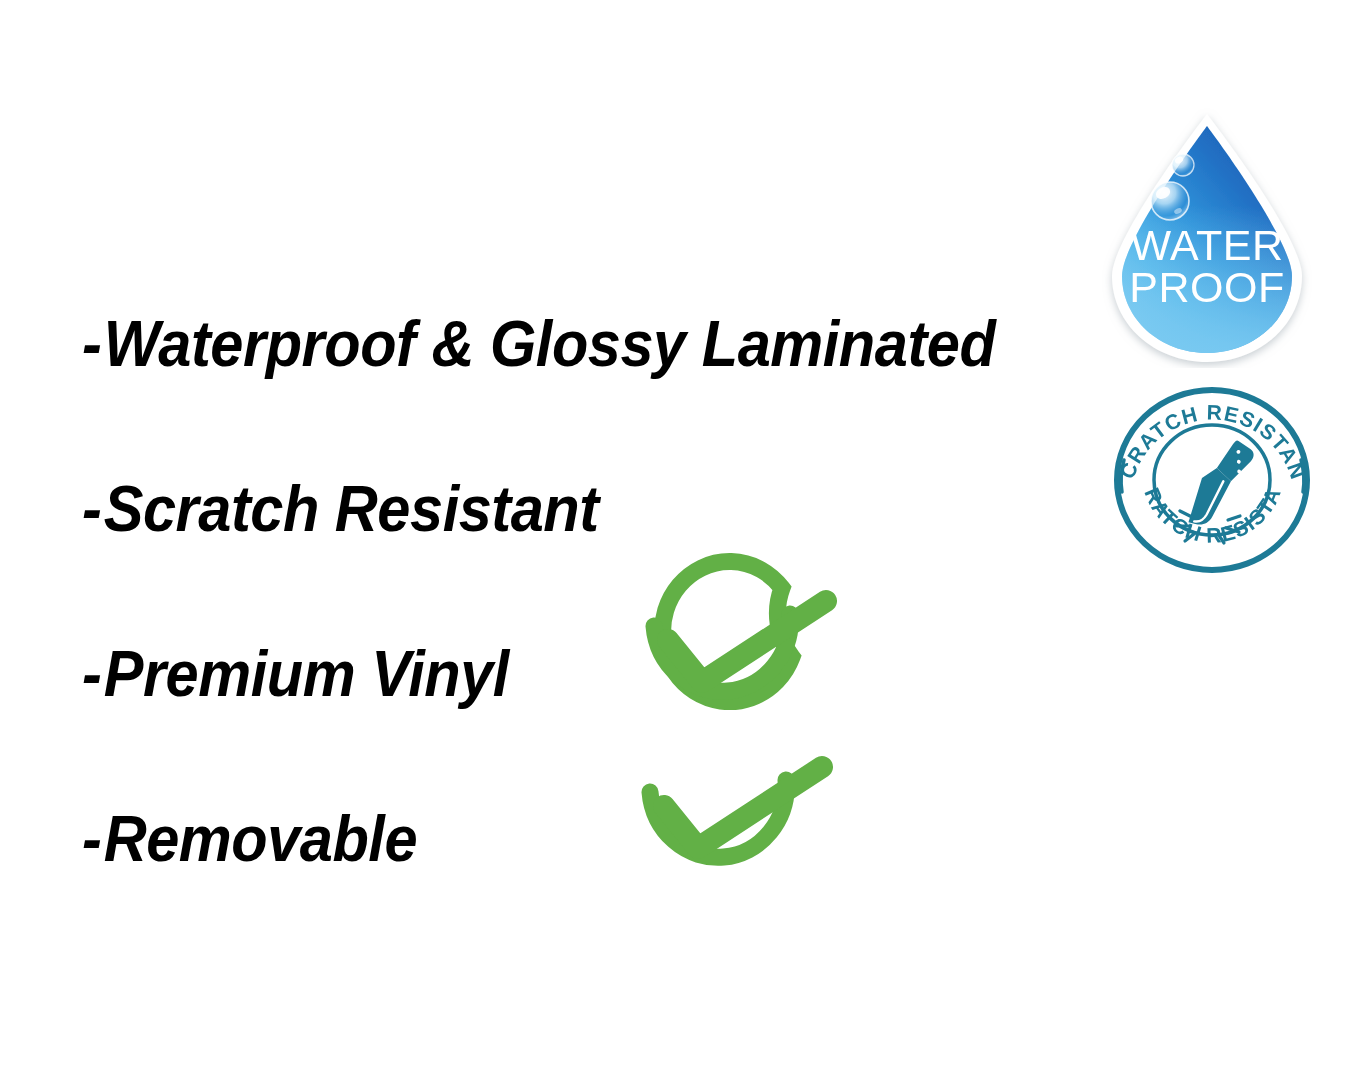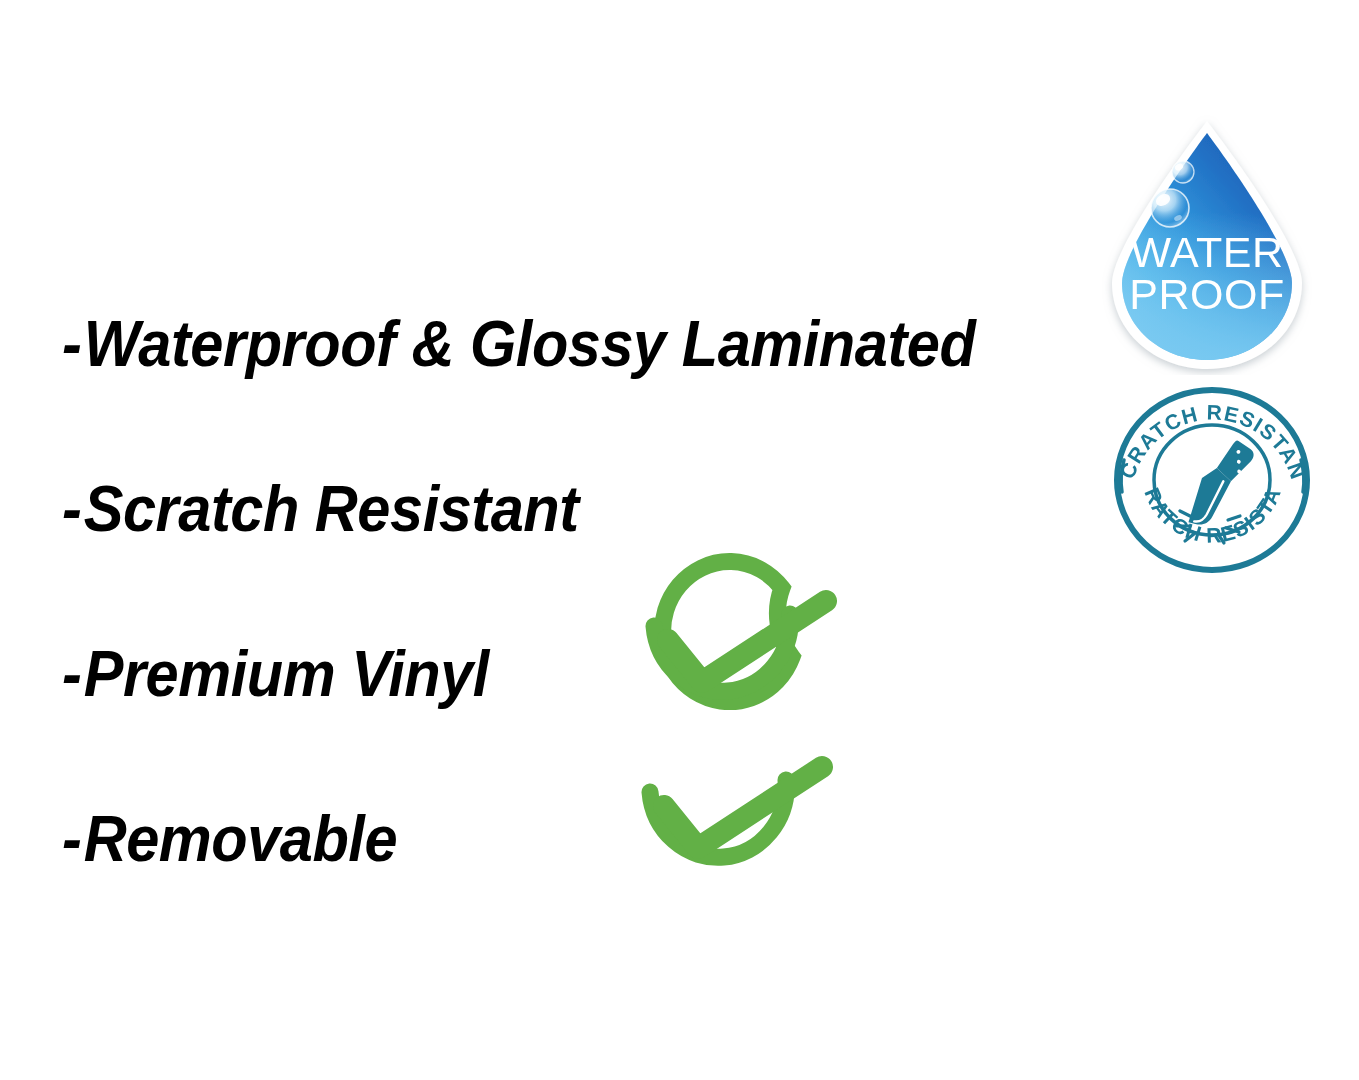--- a/index.html
+++ b/index.html
@@ -14,21 +14,21 @@
     position: relative;
     width: 1359px;
     height: 1080px;
     background: #ffffff;
     overflow: hidden;
   }
 
   
   .feature-list {
     position: absolute;
-    left: 62px;
+    left: 82px;
     top: 262px;
     width: 1010px;
   }
   .feature-line {
     font-family: "Liberation Sans", sans-serif;
     font-weight: bold;
     font-style: italic;
     font-size: 64px;
     line-height: 165px;
     letter-spacing: -0.5px;
@@ -38,21 +38,21 @@
     transform-origin: left center;
   }
   .feature-line .dash {
     letter-spacing: 2px;
   }
 
   
   .waterproof-badge {
     position: absolute;
     left: 1100px;
-    top: 115px;
+    top: 108px;
     width: 215px;
     height: 260px;
   }
   .waterproof-badge svg { display: block; }
 
   
   .scratch-badge {
     position: absolute;
     left: 1110px;
     top: 382px;

